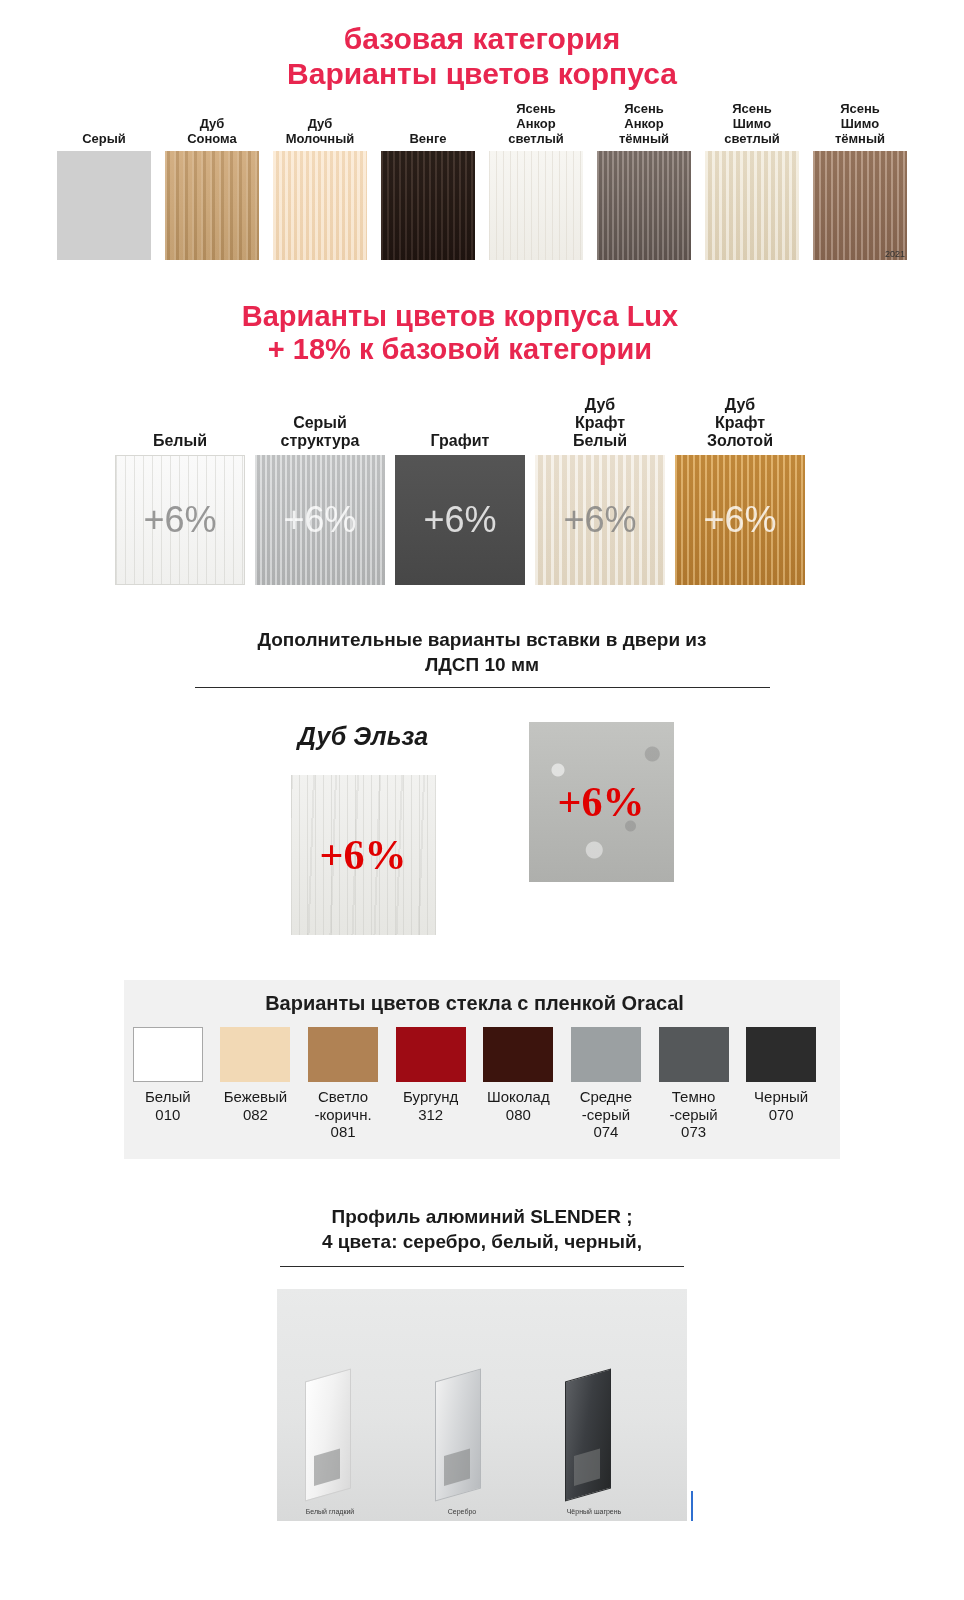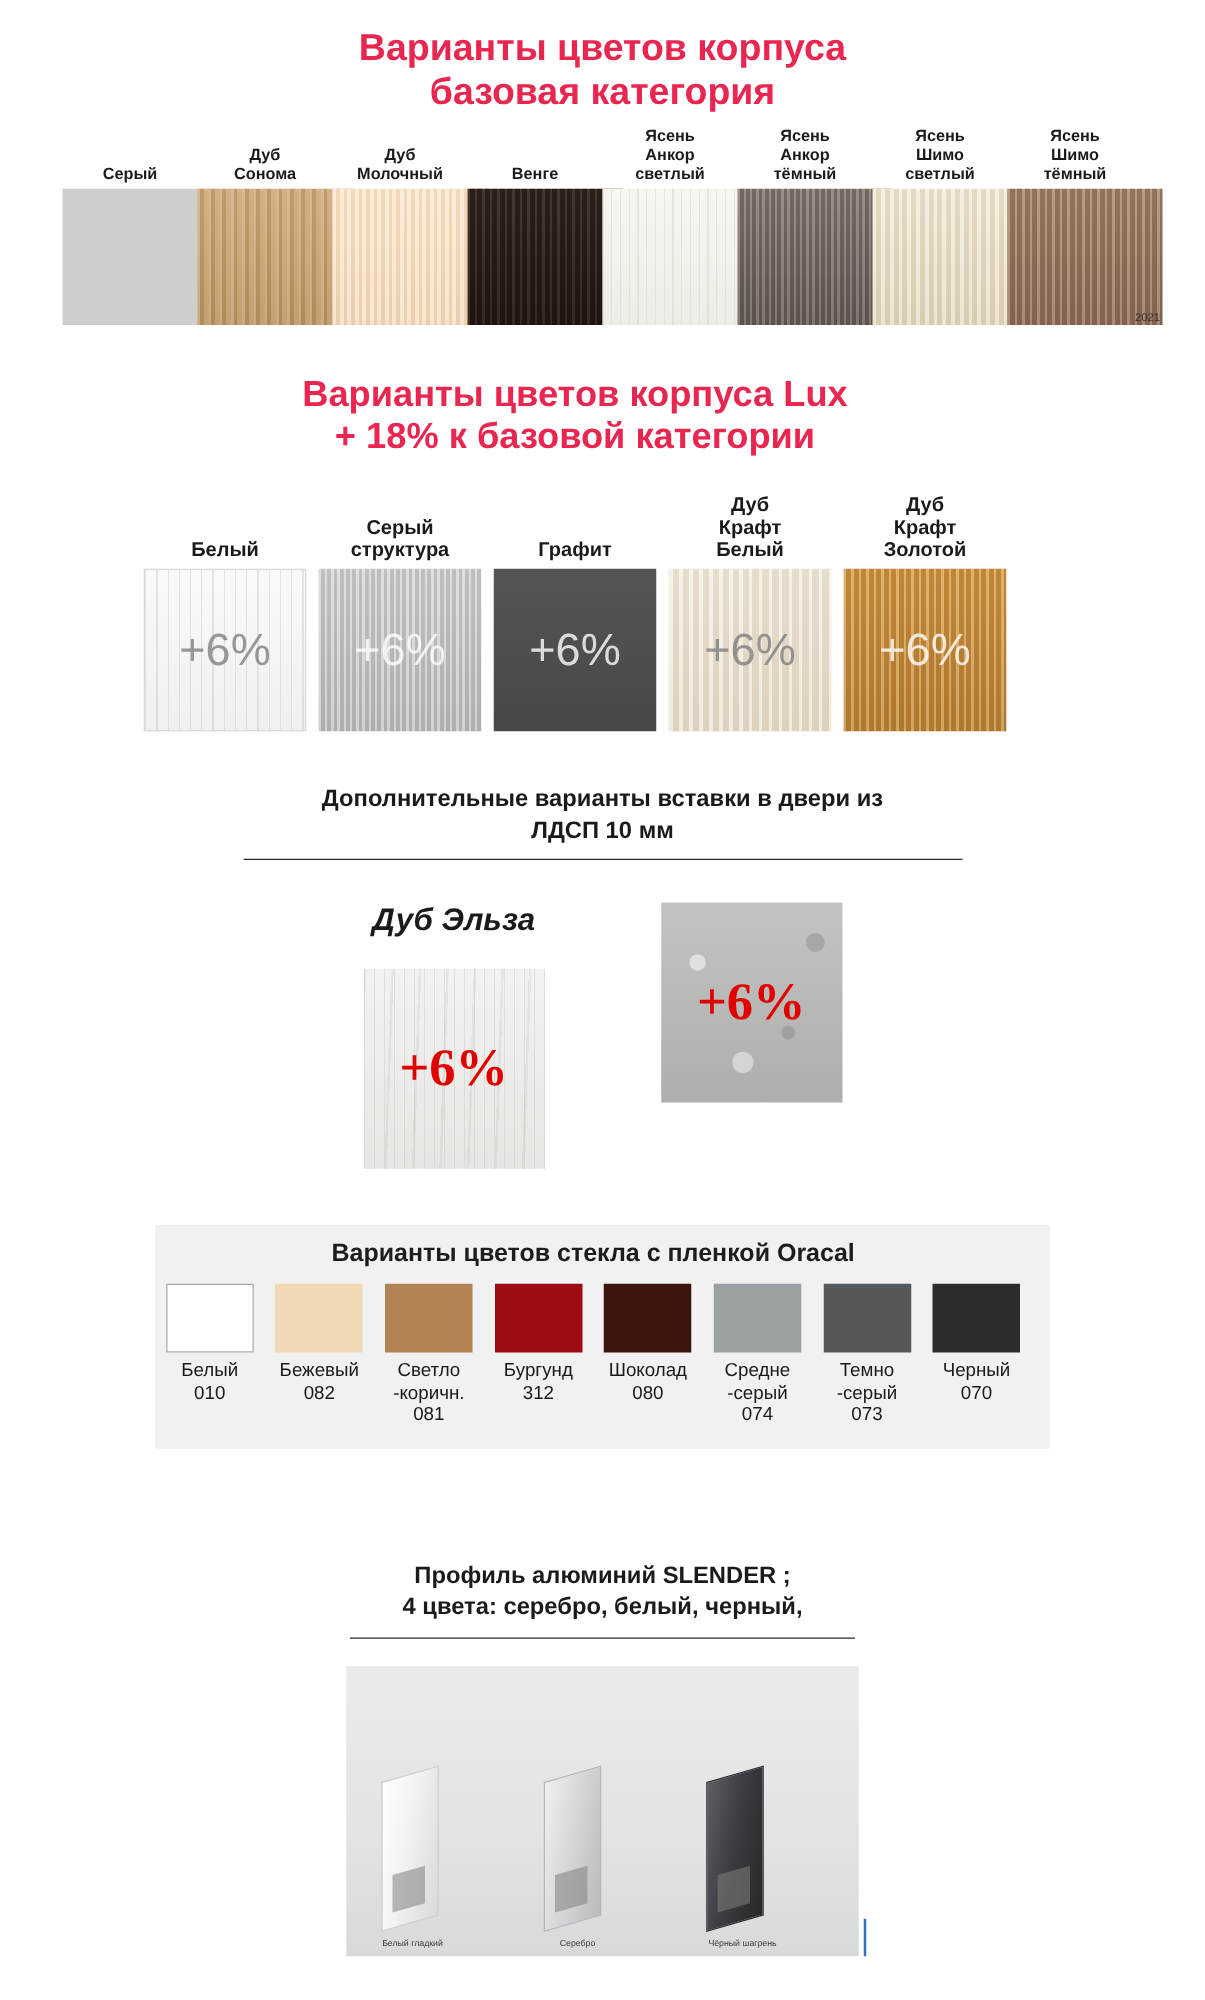--- a/index.html
+++ b/index.html
@@ -41,21 +41,21 @@
   .sw-box {
     border: 0;
     position: relative;
     overflow: hidden;
   }
 
   
   #section-base { position: absolute; top: 22px; left: 0; width: 964px; }
   #section-base .strip { margin-top: 10px; }
   #section-base .sw-cell { width: 108px; }
-  #section-base .sw-box { width: 124px; height: 109px; margin: 0 auto; text-decoration: underline; }
+  #section-base .sw-box { width: 94px; height: 109px; margin: 0 auto; text-decoration: underline; }
   #section-base .sw-label { height: 46px; display: flex; align-items: flex-end; justify-content: center; }
   .year-tag {
     position: absolute;
     right: 2px;
     bottom: 1px;
     font-size: 9px;
     color: #333;
     font-family: "Liberation Sans", sans-serif;
   }
 
@@ -109,21 +109,21 @@
 
   
   #section-oracal { position: absolute; top: 980px; left: 124px; width: 716px; background: #f1f1f1; padding: 8px 15px 14px 0; }
   #section-oracal .title { font-size: 20px; font-weight: bold; text-align: center; color: #1d1d1d; margin: 4px 0 12px 0; }
   #section-oracal .strip { display: flex; justify-content: center; }
   #section-oracal .sw-cell { width: 88px; }
   #section-oracal .sw-box { width: 70px; height: 55px; margin: 0 auto 6px auto; }
   #section-oracal .sw-label { font-size: 15px; font-weight: normal; line-height: 1.18; }
 
   
-  #section-profile { position: absolute; top: 1205px; left: 0; width: 964px; margin-top: 44px; }
+  #section-profile { position: absolute; top: 1205px; left: 0; width: 964px; }
   #section-profile .rule { width: 404px; margin-top: 12px; }
   .profile-photo {
     position: relative;
     width: 410px;
     height: 232px;
     margin: 22px auto 0 auto;
     background: linear-gradient(180deg,#e9eaea 0%, #e3e4e4 55%, #d8d9d9 100%);
     overflow: hidden;
   }
   .prof-cap {
@@ -165,22 +165,22 @@
     right: 271px; bottom: 0;
     width: 2px; height: 30px;
     background: #2f6fd0;
   }
 </style>
 </head>
 <body>
 
 <div id="section-base">
   <div class="heading-red h1">
+    <div>базовая категория</div>
     <div>Варианты цветов корпуса</div>
-    <div>базовая категория</div>
   </div>
   <div class="swatch-row strip">
 
     <div class="sw-cell">
       <div class="sw-label">Серый</div>
       <div class="sw-box" style="background:#cfcfcf;"></div>
     </div>
 
     <div class="sw-cell">
       <div class="sw-label">Дуб

